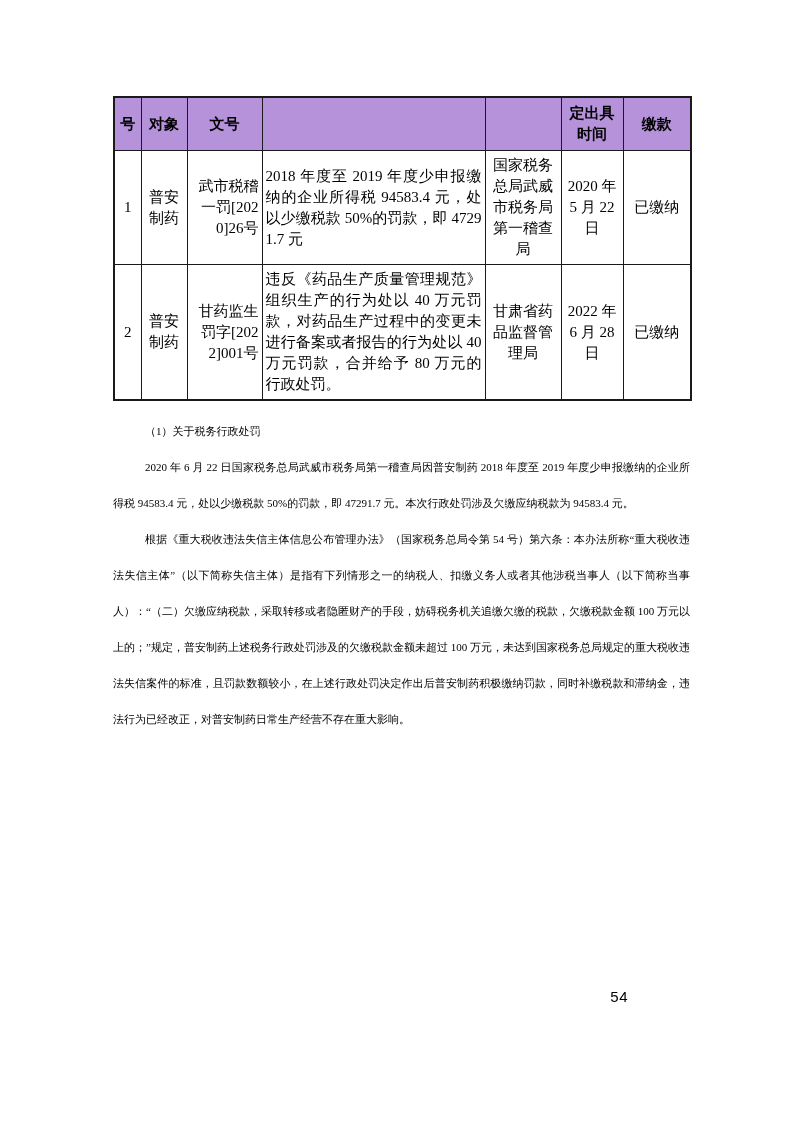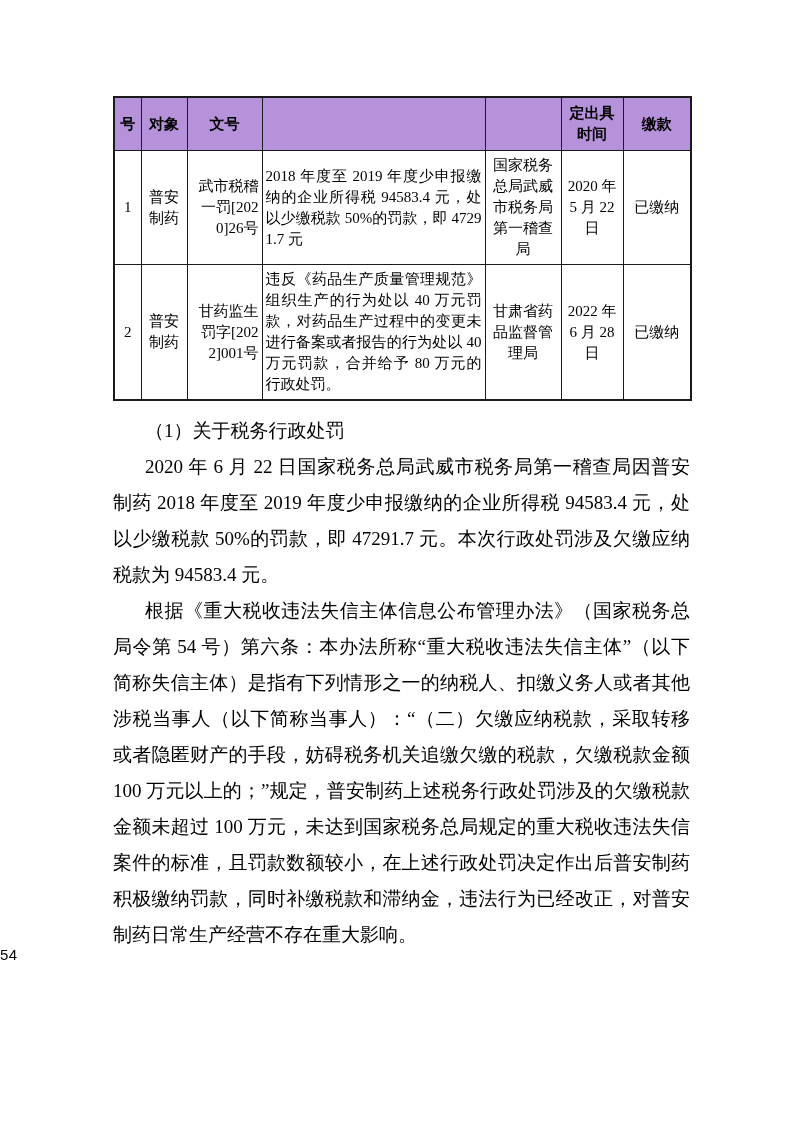--- a/index.html
+++ b/index.html
@@ -51,33 +51,33 @@
     text-align: justify;
     line-height: 22px;
     padding: 4px 6px;
     margin-top: 7px;
   }
   .paragraphs {
     margin-top: 12px;
   }
   .paragraphs p {
     margin: 0;
-    font-size: 19px;
+    font-size: 11px;
     line-height: 36px;
     text-align: justify;
     text-indent: 32px;
     word-break: break-all;
     overflow-wrap: anywhere;
   }
   .page-footer {
     position: absolute;
-    top: 946px;
+    top: 988px;
     left: 0;
     width: 628px;
-    text-align: left;
+    text-align: right;
     font-size: 15px;
     font-family: "Liberation Sans", sans-serif;
     letter-spacing: 0.5px;
   }
 </style>
 </head>
 <body>
 
 <div class="page">
   <div class="content">

